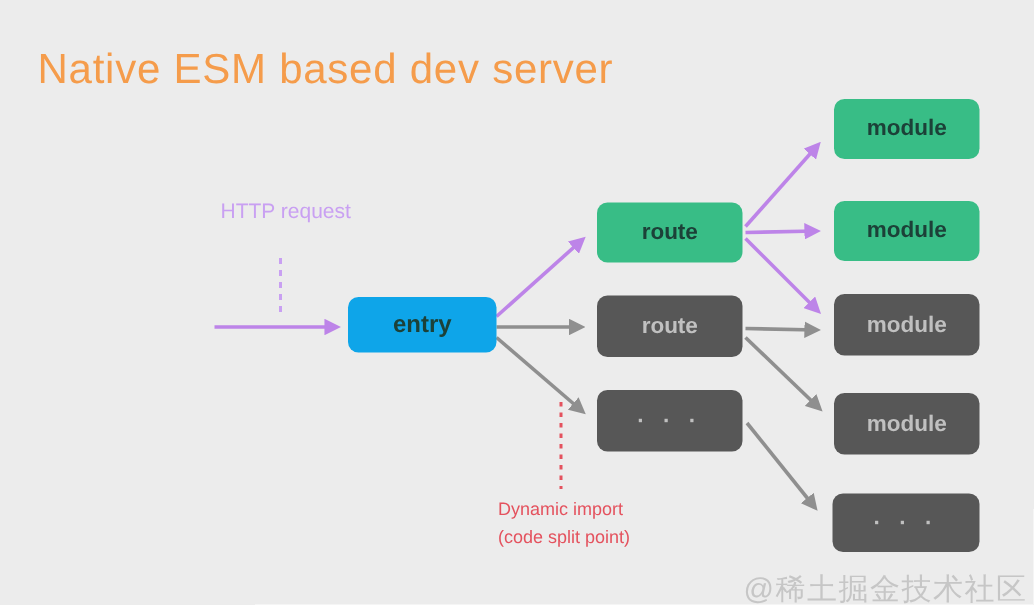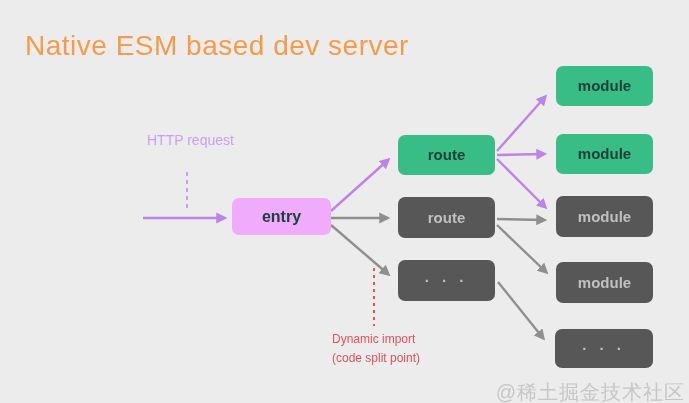--- a/index.html
+++ b/index.html
@@ -39,21 +39,21 @@
     justify-content: center;
     border-radius: 7px;
     font-weight: bold;
     font-size: 15px;
     text-align: right;
     z-index: 3;
     white-space: pre-line;
     line-height: 20px;
   }
   .node.teal        { background: #0f998a; color: #ffffff; }
-  .node.light-green { background: #f0abfc; color: #1c4138; font-size: 16px; }
+  .node.light-green { background: #0ea5e9; color: #1c4138; font-size: 16px; }
   .node.green       { background: #38bd86; color: #1c4138; }
   .node.gray        { background: #575757; color: #c0c0c0; }
   .node.dots        { letter-spacing: 4px; font-size: 15px; }
 
   .n-server  { left: 25px;  top: 187px; width: 116px; height: 61px; }
   .n-entry   { left: 232px; top: 198px; width: 99px;  height: 37px; }
   .n-route1  { left: 398px; top: 135px; width: 97px;  height: 40px; }
   .n-route2  { left: 398px; top: 197px; width: 97px;  height: 41px; }
   .n-dots1   { left: 398px; top: 260px; width: 97px;  height: 41px; }
   .n-mod1    { left: 556px; top: 66px;  width: 97px;  height: 40px; }

